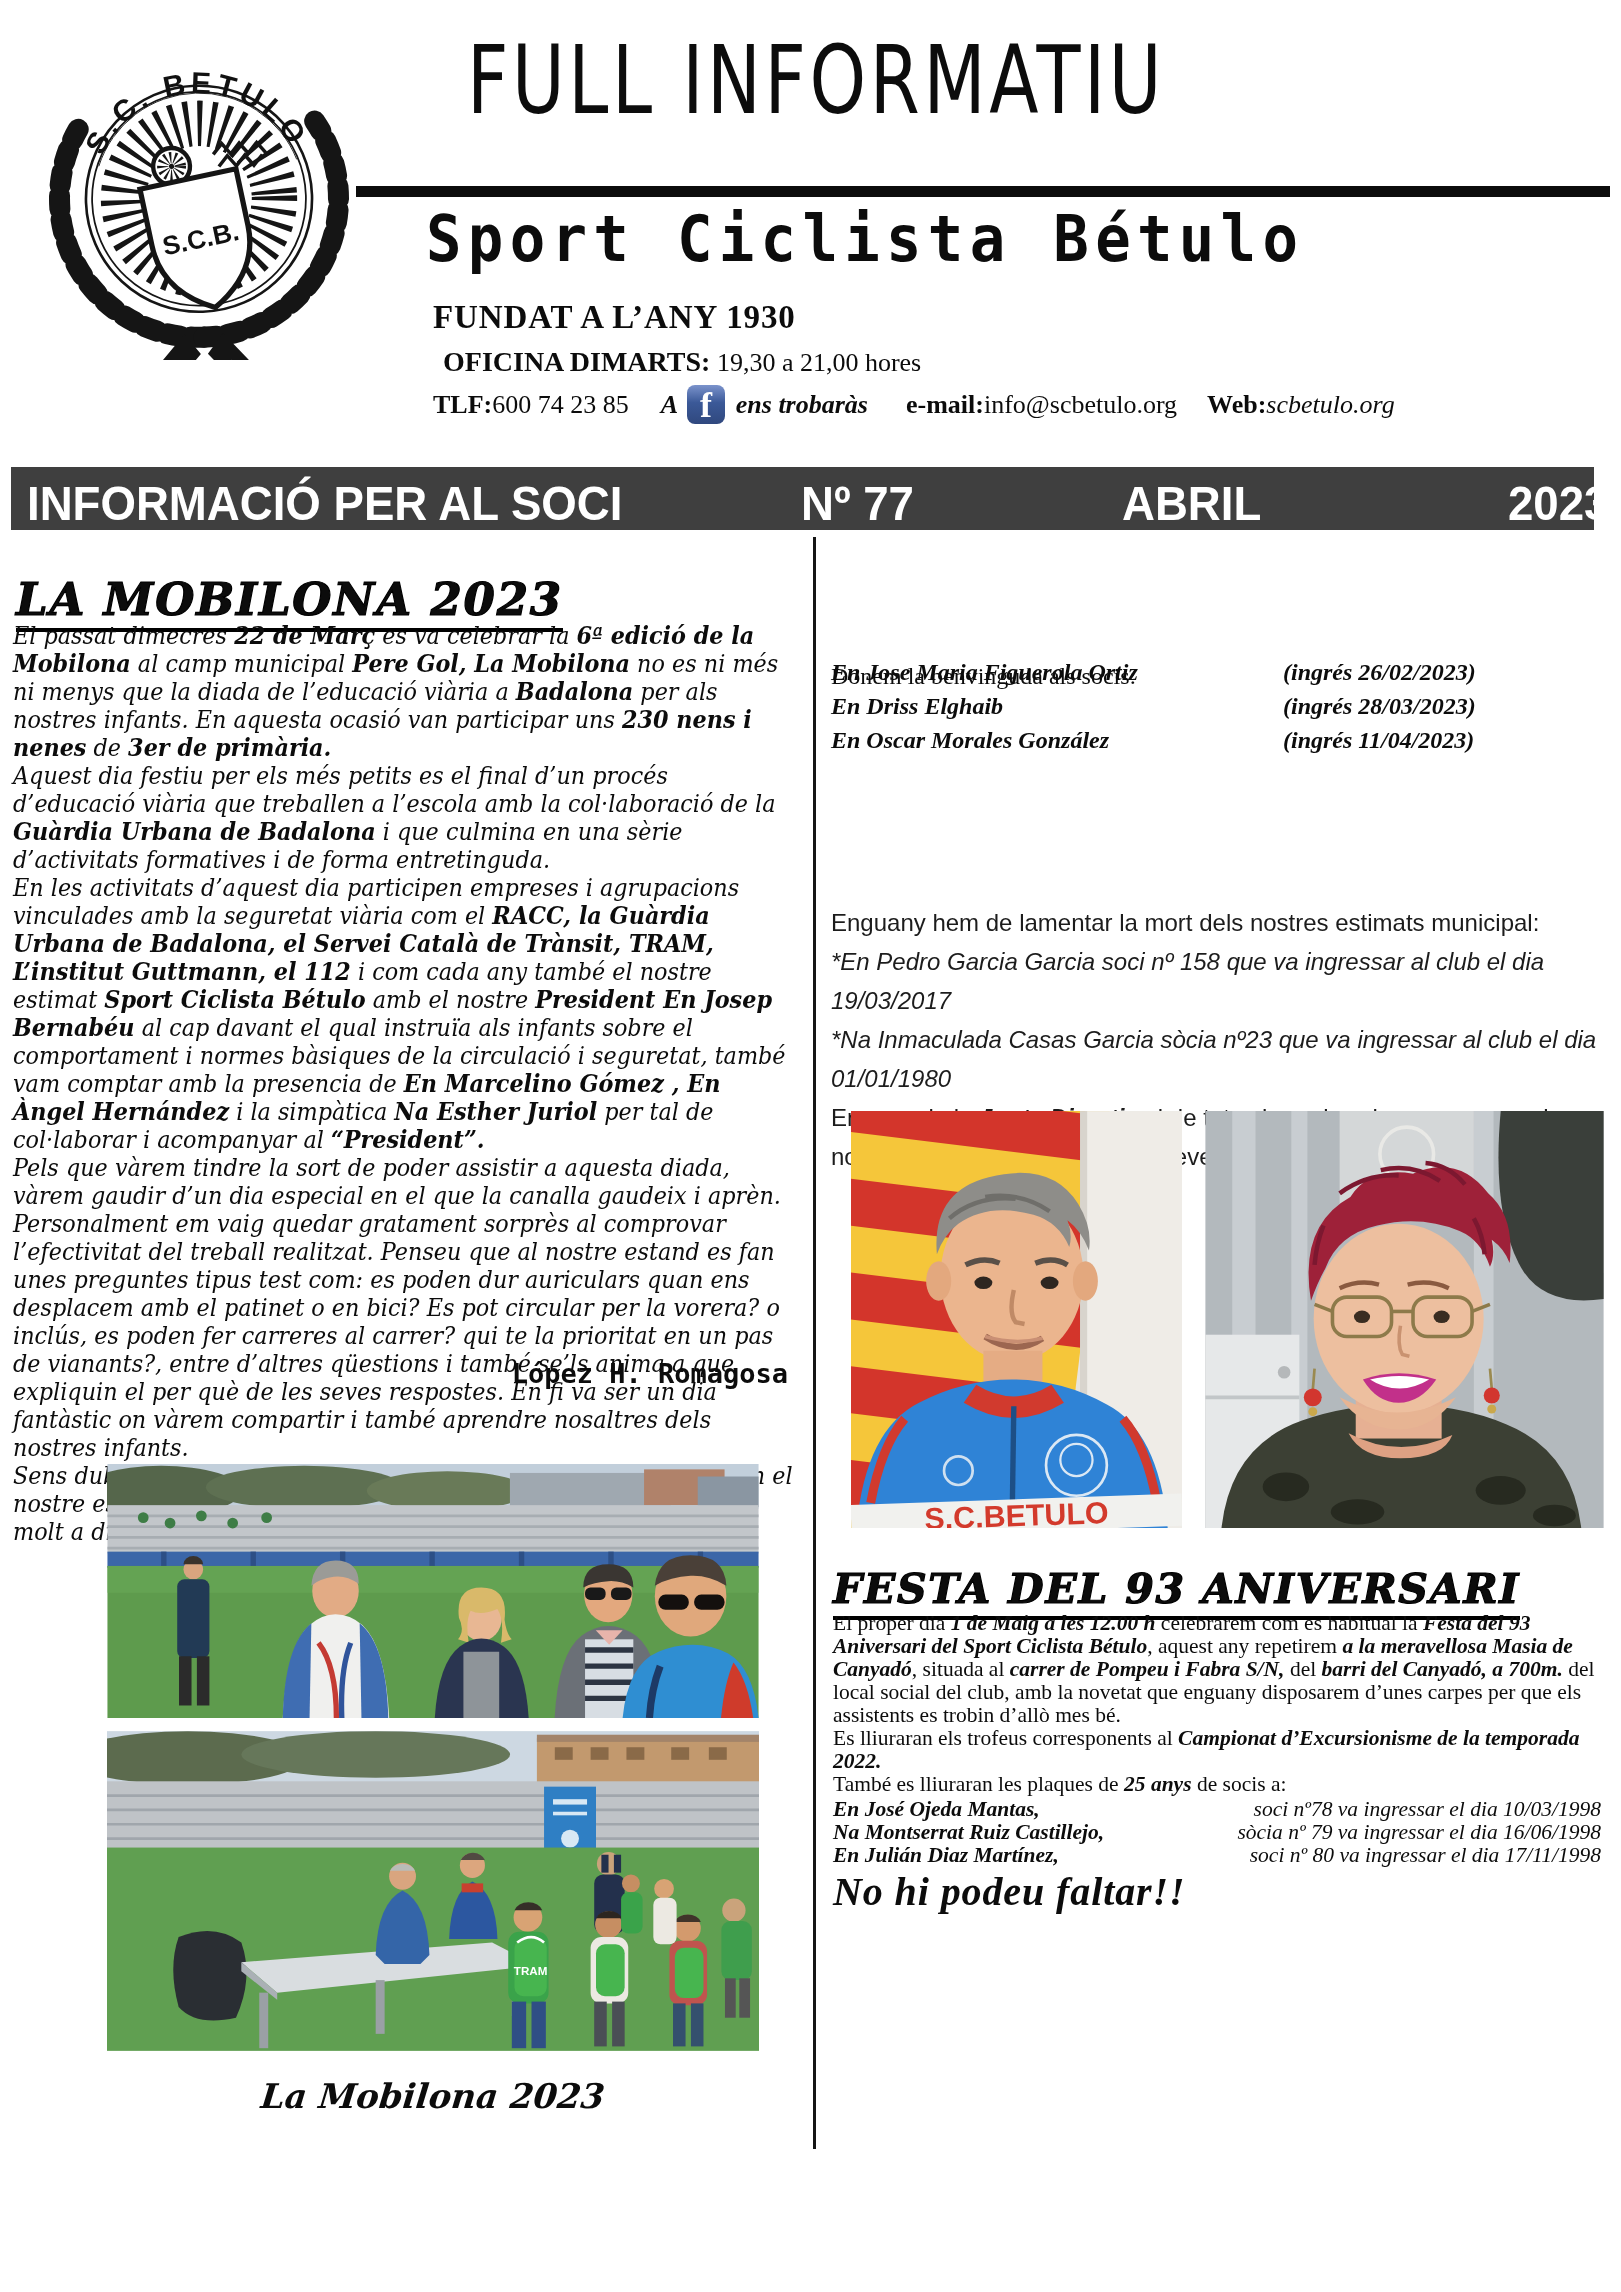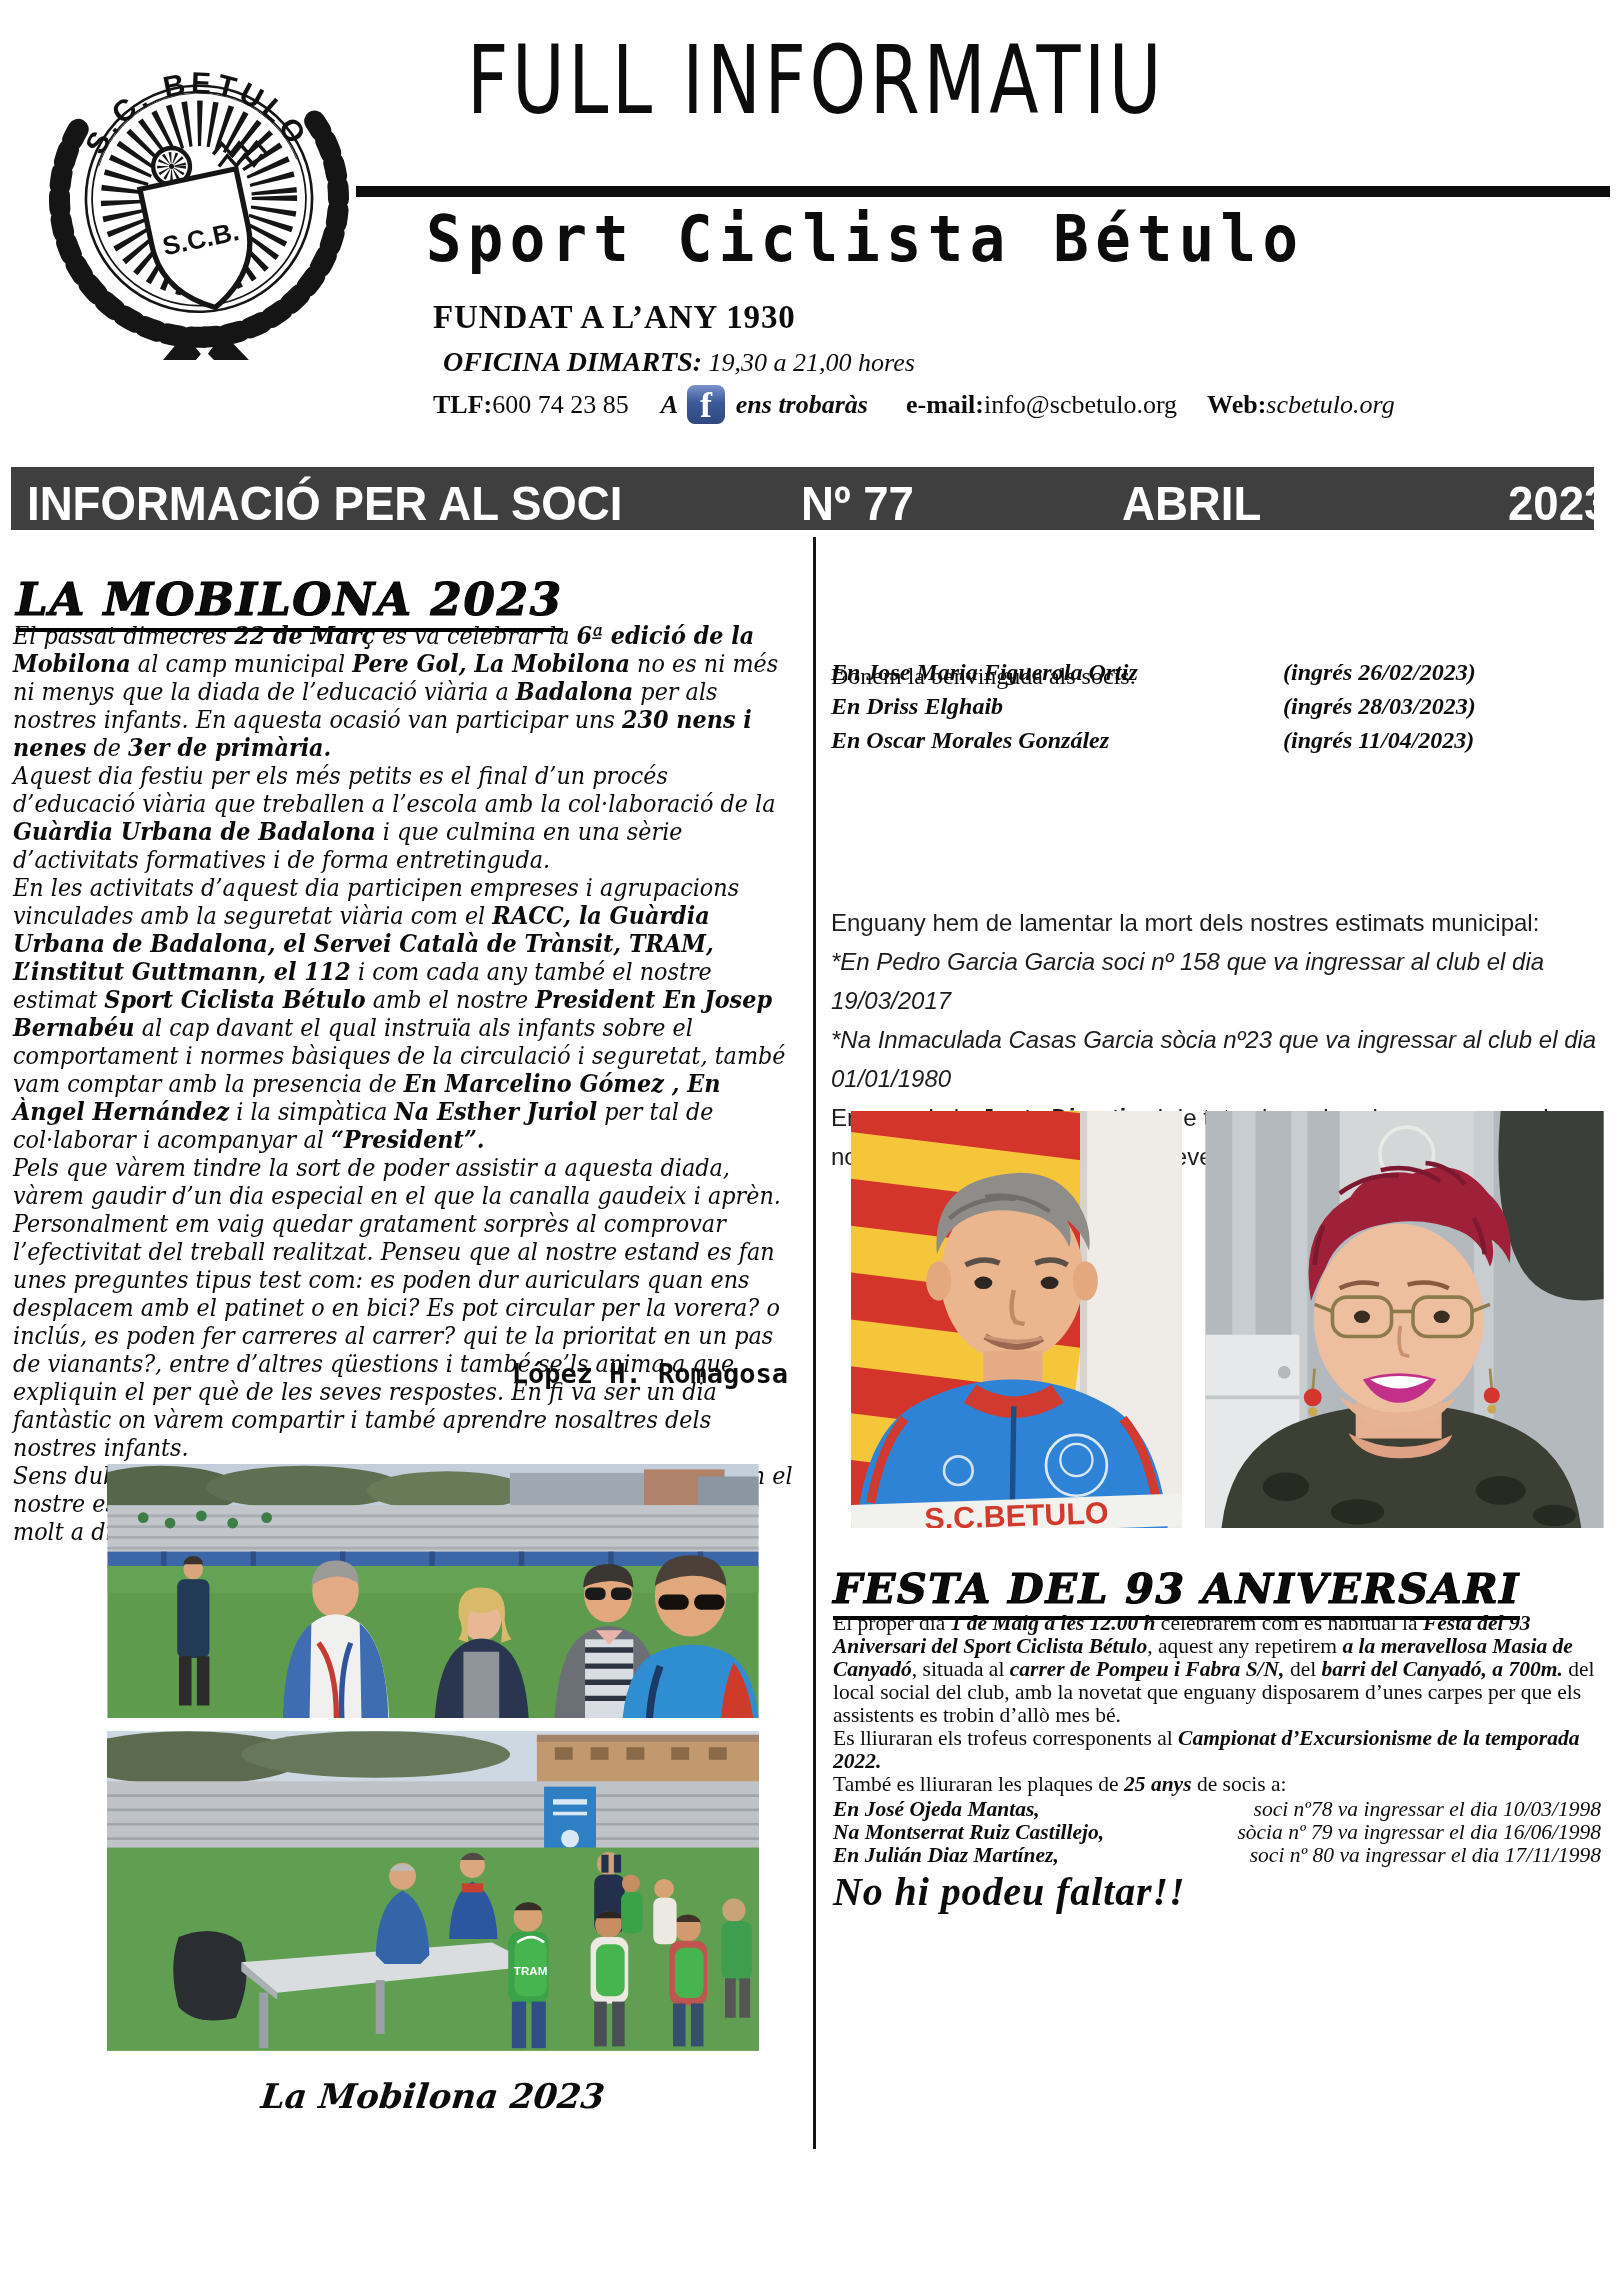--- a/index.html
+++ b/index.html
@@ -7,21 +7,21 @@
         font-family:"Liberation Serif",serif;color:#0c0c0c;}
   .abs{position:absolute;}
 
   
   .masthead-title{left:467px;top:25px;font-family:"DejaVu Sans",sans-serif;font-size:72px;
     letter-spacing:3.6px;font-weight:500;transform:scaleY(1.32);transform-origin:left top;white-space:nowrap;}
   .head-rule{left:356px;top:186px;width:1254px;height:10.7px;background:#0c0c0c;}
   .club-name{left:426px;top:202px;font-family:"DejaVu Sans Mono",monospace;font-weight:bold;
     font-size:59px;letter-spacing:6.3px;white-space:nowrap;transform:scaleY(1.08);transform-origin:left top;}
   .founded{left:433px;top:299px;font-size:33px;font-weight:bold;letter-spacing:0.9px;text-align:right;}
-  .office{left:443px;top:346px;font-size:26px;font-style:italic;}
+  .office{left:443px;top:346px;font-size:26px;}
   .office b{font-size:28px;}
   .contact{left:433px;top:385px;font-size:26px;display:flex;align-items:center;white-space:nowrap;}
   .fb-icon{display:inline-flex;align-items:center;justify-content:center;width:38px;height:39px;
     border-radius:8px;background:linear-gradient(180deg,#7b93cc 0%,#3b5998 45%,#30487e 100%);
     color:#fff;font-family:"Liberation Serif",serif;font-weight:bold;font-size:36px;margin:0 10.7px 0 9px;}
   .it{font-style:italic;} .bd{font-weight:bold;}
 
   
   .banner{left:11px;top:467px;width:1583px;height:63px;background:#3f3f3f;color:#fff;
     font-family:"Liberation Sans",sans-serif;font-weight:bold;font-size:48px;}

